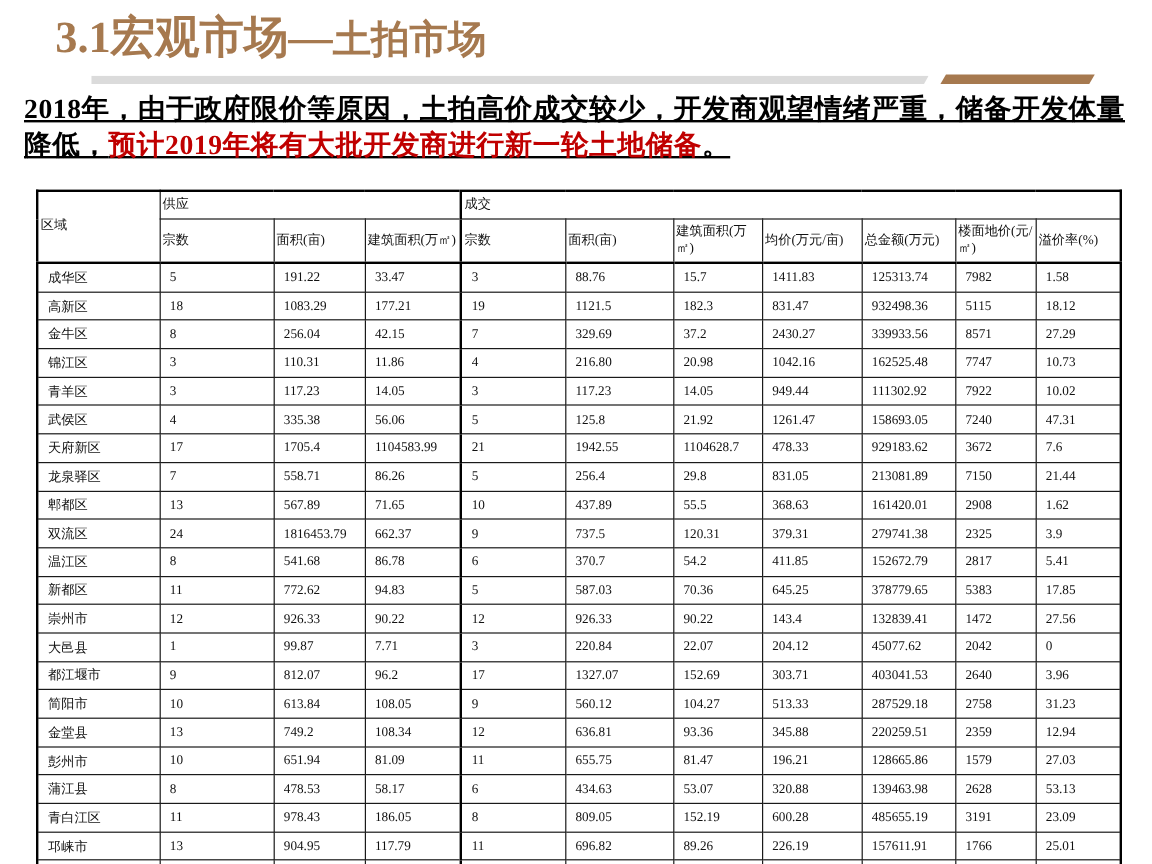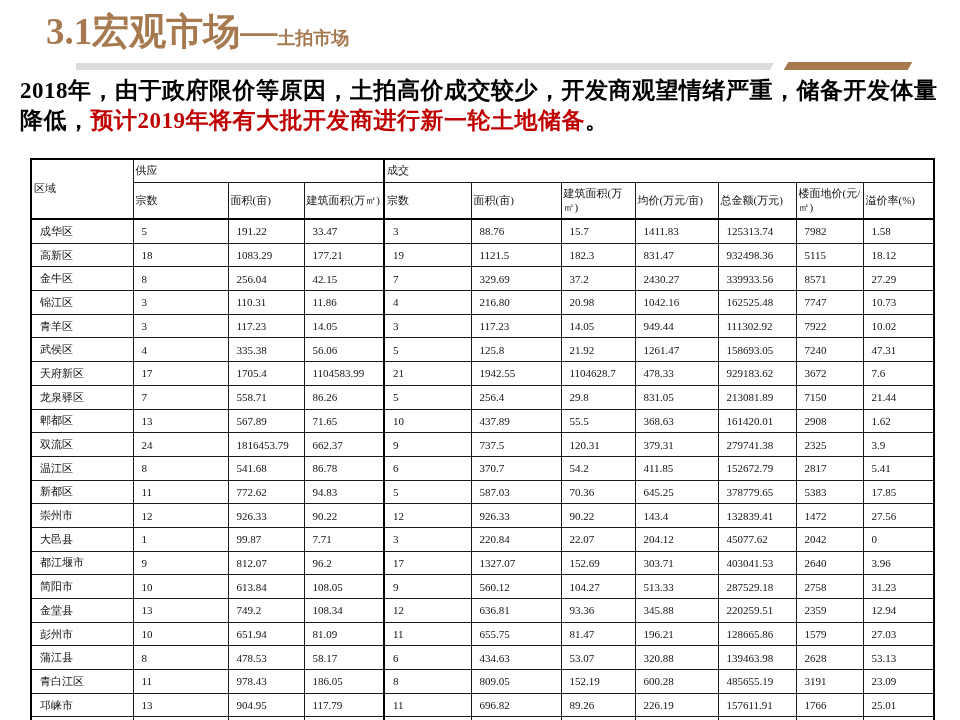--- a/index.html
+++ b/index.html
@@ -5,33 +5,34 @@
   html,body{margin:0;padding:0;background:#ffffff;}
   .slide{
     position:relative;width:960px;height:720px;background:#ffffff;overflow:hidden;
     font-family:"Liberation Serif","DejaVu Serif",serif;
   }
   .title{
     position:absolute;left:46px;top:12px;white-space:nowrap;
     color:#A6794F;font-weight:700;line-height:1.1;
   }
   .t-main{font-size:37px;text-align:right;}
-  .t-sub{font-size:18px;}
+  .t-sub{font-size:32px;}
   .rule-gray{
     position:absolute;left:76px;top:63px;width:698px;height:7px;background:#DBDBDB;
     clip-path:polygon(0 0,100% 0,calc(100% - 4px) 100%,0 100%);
   }
   .rule-brown{
     position:absolute;left:786px;top:62px;width:124px;height:8px;background:#A6794F;
     transform:skewX(-30deg);
   }
   .intro{
     position:absolute;left:20px;top:76px;width:928px;margin:0;
     font-size:23px;font-weight:700;color:#000000;line-height:30px;
     letter-spacing:0.5px;
+    text-decoration:underline;
   }
   .intro .red{color:#C00000;}
   table.land{
     position:absolute;left:30px;top:158px;width:903px;
     border-collapse:collapse;table-layout:fixed;
     border:2px solid #000;
   }
   .land th,.land td{
     border:1px solid #1a1a1a;overflow:hidden;white-space:normal;
     font-family:"Liberation Serif","DejaVu Serif",serif;color:#111;

